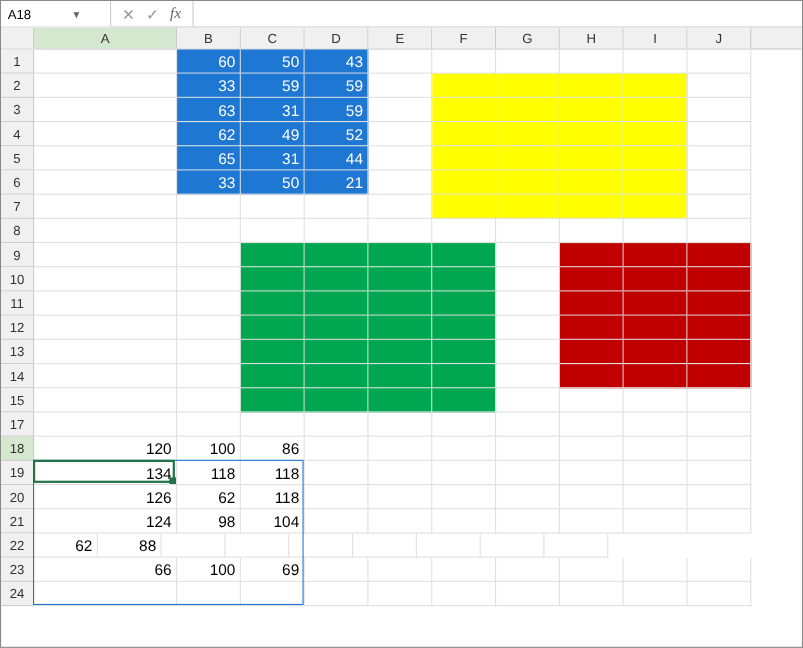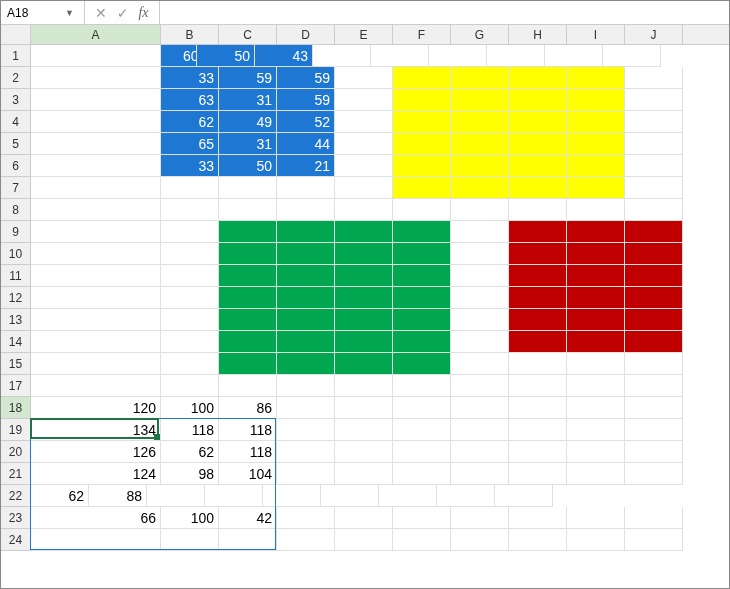--- a/index.html
+++ b/index.html
@@ -15,21 +15,21 @@
     border: 1px solid #888;
   }
   .formula-bar {
     display: flex;
     align-items: stretch;
     height: 24px;
     border-bottom: 1px solid #ccc;
     background: #fff;
   }
   .name-box {
-    width: 84px;
+    width: 100px;
     border-right: 1px solid #ccc;
     display: flex;
     align-items: center;
     padding: 0 4px;
     background: #fff;
   }
   .name-box input {
     border: none;
     outline: none;
     width: 60px;
@@ -167,21 +167,21 @@
       <div class="col-h" style="width: 58px;">G</div>
       <div class="col-h" style="width: 58px;">H</div>
       <div class="col-h" style="width: 58px;">I</div>
       <div class="col-h" style="width: 58px;">J</div>
     </div>
   <div class="rows">
 
   <div class="row">
         <div class="row-h">1</div>
         <div class="cell" style="width: 130px;"></div>
-        <div class="cell blue-fill" style="width: 36px; padding-left: 22px;">60</div>
+        <div class="cell blue-fill" style="width: 58px; padding-left: 22px;">60</div>
         <div class="cell blue-fill" style="width: 58px;">50</div>
         <div class="cell blue-fill" style="width: 58px;">43</div>
         <div class="cell" style="width: 58px;"></div>
         <div class="cell" style="width: 58px;"></div>
         <div class="cell" style="width: 58px;"></div>
         <div class="cell" style="width: 58px;"></div>
         <div class="cell" style="width: 58px;"></div>
         <div class="cell" style="width: 58px;"></div>
       </div>
       <div class="row">
@@ -440,21 +440,21 @@
         <div class="cell" style="width: 58px;"></div>
         <div class="cell" style="width: 58px;"></div>
         <div class="cell" style="width: 58px;"></div>
         <div class="cell" style="width: 58px;"></div>
         <div class="cell" style="width: 58px;"></div>
       </div>
       <div class="row">
         <div class="row-h">23</div>
         <div class="cell num" style="width: 130px;">66</div>
         <div class="cell num" style="width: 58px;">100</div>
-        <div class="cell num" style="width: 58px;">42</div>
+        <div class="cell num" style="width: 58px;">69</div>
         <div class="cell" style="width: 58px;"></div>
         <div class="cell" style="width: 58px;"></div>
         <div class="cell" style="width: 58px;"></div>
         <div class="cell" style="width: 58px;"></div>
         <div class="cell" style="width: 58px;"></div>
         <div class="cell" style="width: 58px;"></div>
         <div class="cell" style="width: 58px;"></div>
       </div>
       <div class="row">
         <div class="row-h">24</div>

